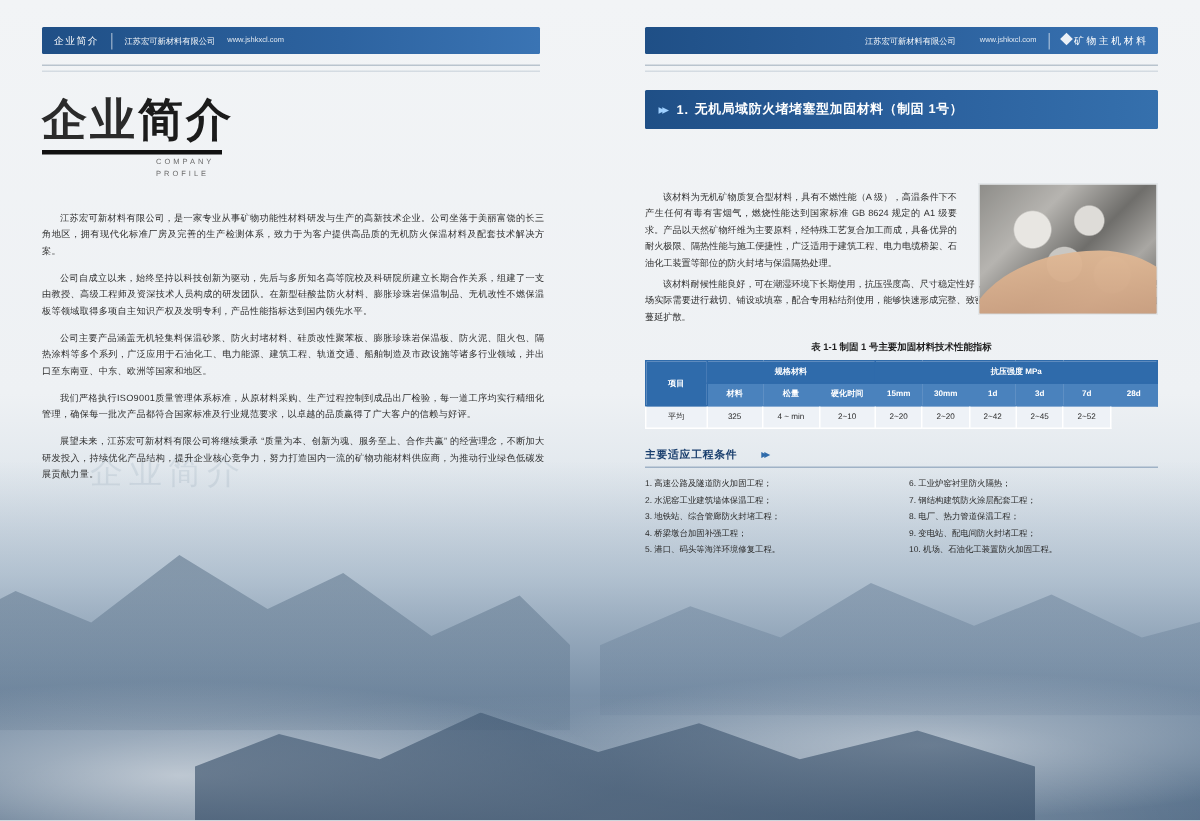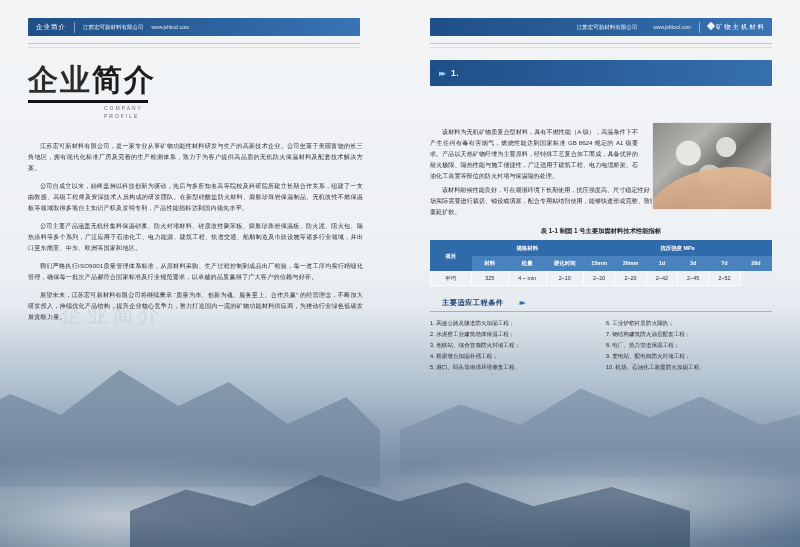--- a/index.html
+++ b/index.html
@@ -111,21 +111,21 @@
   table.data th,table.data td{
     border:1px solid #ffffff;font-size:5.4px;text-align:center;color:#2b2b2b;
     padding:3px 1px;line-height:8px;
   }
   table.data thead th{background:#2f6bab;color:#fff;font-weight:700;border-color:#2f6bab;}
   table.data thead tr.sub th{background:#4a82bd;border-color:#4a82bd;}
   table.data tbody td{background:#eef2f7;}
   table.data tbody tr:nth-child(2) td{background:#e3eaf2;}
 
   .subsec{
-    margin-top:12px;display:flex;align-items:flex-start;gap:16px;margin-left:12px;
+    margin-top:12px;display:flex;align-items:flex-start;gap:16px;
   }
   .subsec .stitle{font-size:7.2px;font-weight:700;color:#1a3f6e;letter-spacing:.5px;}
   .subsec .schev{font-size:8px;color:#2f6bab;letter-spacing:-2px;}
   .subline{height:1px;background:#9fb2c6;margin-top:3px;}
 
   .uselist{display:flex;margin-top:6px;gap:10px;}
   .uselist ul{list-style:none;margin:0;padding:0;flex:1;}
   .uselist li{font-size:5.6px;line-height:11px;color:#2b2b2b;white-space:nowrap;overflow:hidden;text-overflow:ellipsis;}
 </style>
 </head>
@@ -178,20 +178,21 @@
       <p class="para">公司主要产品涵盖无机轻集料保温砂浆、防火封堵材料、硅质改性聚苯板、膨胀珍珠岩保温板、防火泥、阻火包、隔热涂料等多个系列，广泛应用于石油化工、电力能源、建筑工程、轨道交通、船舶制造及市政设施等诸多行业领域，并出口至东南亚、中东、欧洲等国家和地区。</p>
       <p class="para">我们严格执行ISO9001质量管理体系标准，从原材料采购、生产过程控制到成品出厂检验，每一道工序均实行精细化管理，确保每一批次产品都符合国家标准及行业规范要求，以卓越的品质赢得了广大客户的信赖与好评。</p>
       <p class="para">展望未来，江苏宏可新材料有限公司将继续秉承 “质量为本、创新为魂、服务至上、合作共赢” 的经营理念，不断加大研发投入，持续优化产品结构，提升企业核心竞争力，努力打造国内一流的矿物功能材料供应商，为推动行业绿色低碳发展贡献力量。</p>
     </div>
   </div>
 
   <div class="right">
     <div class="sec-head">
       <span class="chev">▸▸</span>
       <span class="sec-title">1.</span>
+      <span class="sec-title" style="padding-left:4px;">无机局域防火堵堵塞型加固材料（制固 1号）</span>
     </div>
 
     <div style="position:relative;min-height:92px;">
       <div class="photo">
         <div class="hand"></div>
       </div>
       <div class="rtop rtext">该材料为无机矿物质复合型材料，具有不燃性能（A 级），高温条件下不产生任何有毒有害烟气，燃烧性能达到国家标准 GB 8624 规定的 A1 级要求。产品以天然矿物纤维为主要原料，经特殊工艺复合加工而成，具备优异的耐火极限、隔热性能与施工便捷性，广泛适用于建筑工程、电力电缆桥架、石油化工装置等部位的防火封堵与保温隔热处理。</div>
     </div>
 
     <div class="rtext rfull">该材料耐候性能良好，可在潮湿环境下长期使用，抗压强度高、尺寸稳定性好，不收缩、不开裂、不粉化。施工时可根据现场实际需要进行裁切、铺设或填塞，配合专用粘结剂使用，能够快速形成完整、致密的防火隔离层，有效阻止火焰与高温烟气的蔓延扩散。</div>

